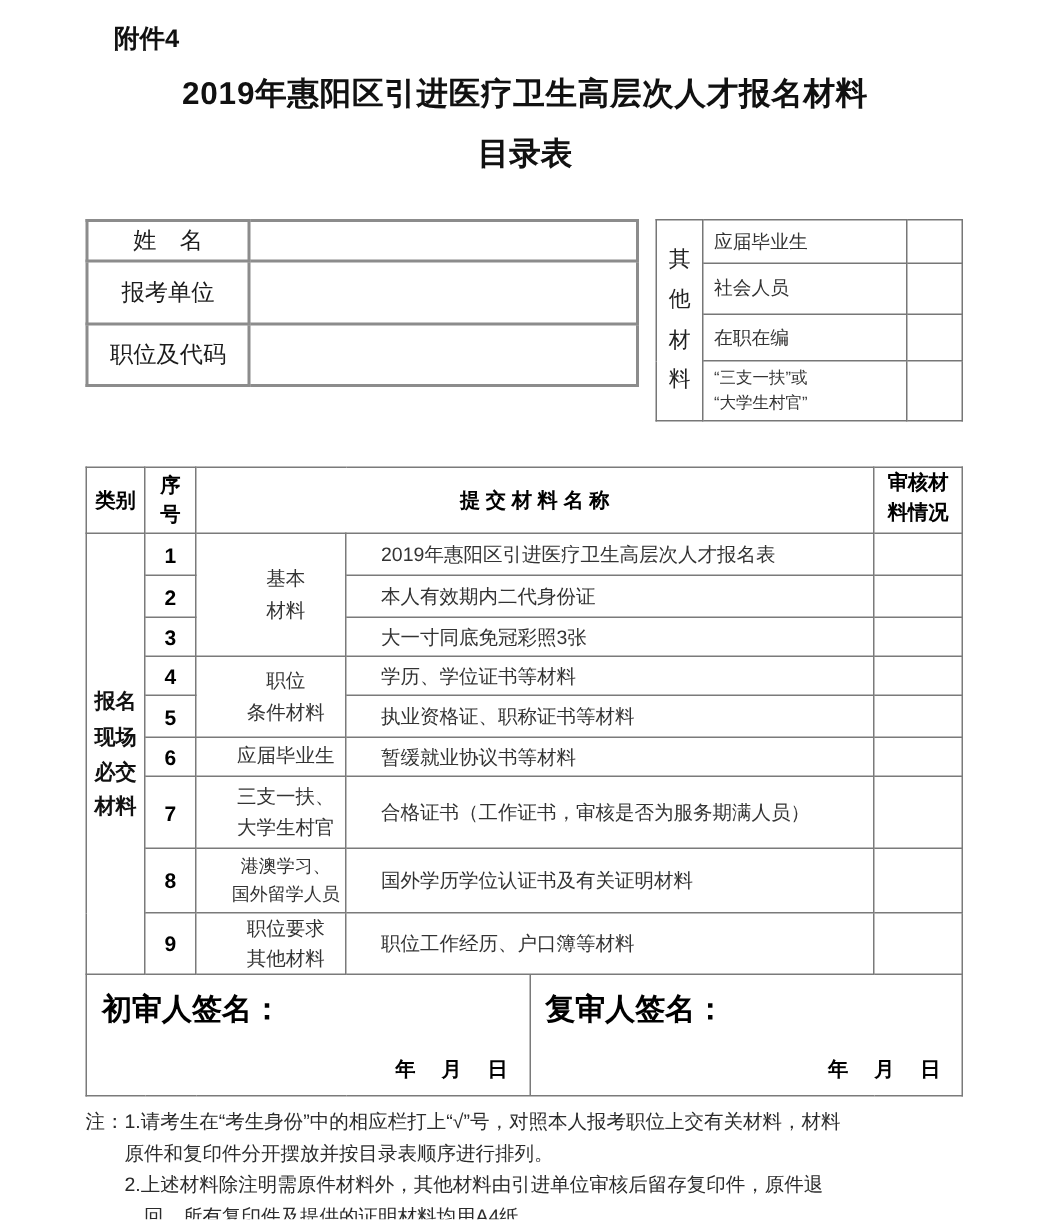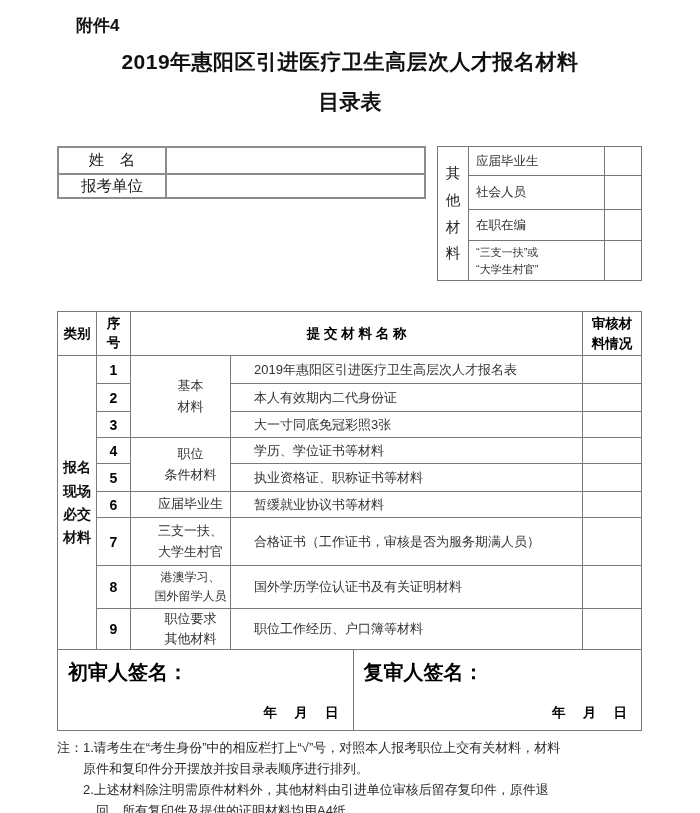--- a/index.html
+++ b/index.html
@@ -26,21 +26,21 @@
   .t2 td { border:1.5px solid #777; }
   .t2 .vhead { text-align:center; }
   .t2 .vhead span { display:inline-block; width:1em; font-size:14.5px; color:#222; line-height:1.85; word-break:break-all; }
   .t2 .ilbl { font-size:12.5px; color:#333; padding-left:7px; }
   .t2 .ilbl.small { font-size:11px; line-height:1.5; }
 
   
   .t3 { position:absolute; left:57px; top:311px; width:584px; }
   .t3 td { border:1.5px solid #7a7a7a; }
   .t3 .hcell { text-align:center; font-weight:bold; font-size:13.5px; color:#000; }
-  .t3 .hcell .wrap3 { display:inline-block; width:3.2em; line-height:1.45; word-break:break-all; }
+  .t3 .hcell .wrap3 { display:inline-block; width:3.2em; line-height:1.45; word-break:break-all;font-family:Liberation Mono, monospace; }
   .t3 .hcell .wrap1 { display:inline-block; width:1.1em; line-height:1.4; word-break:break-all; }
   .t3 .cat { text-align:center; }
   .t3 .cat span { display:inline-block; width:2em; font-size:14px; font-weight:bold; line-height:1.65; word-break:break-all; color:#111; }
   .t3 .num { text-align:center; font-size:14px; font-weight:bold; color:#000; }
   .t3 .grp { text-align:center; font-size:13px; color:#333; line-height:1.55;padding-left:20px; }
   .t3 .grp.small { font-size:12px; }
   .t3 .mat { font-size:13px; color:#333; padding-left:23px; text-align:left; }
   .t3 .chk { }
 
   
@@ -69,22 +69,26 @@
   <table class="t1">
     <colgroup>
         <col style="width:108px">
         <col style="width:259px">
       </colgroup>
     <tbody>
         <tr style="height:27px">
       <td class="lbl">姓　名</td>
       <td></td>
     </tr>
-    <tr style="height:24px">
+    <tr style="height:42px">
       <td class="lbl">报考单位</td>
+      <td></td>
+    </tr>
+    <tr style="height:41px">
+      <td class="lbl">职位及代码</td>
       <td></td>
     </tr>
   </tbody>
     </table>
 
   <table class="t2">
     <colgroup>
         <col style="width:31px">
         <col style="width:136px">
         <col style="width:37px">

